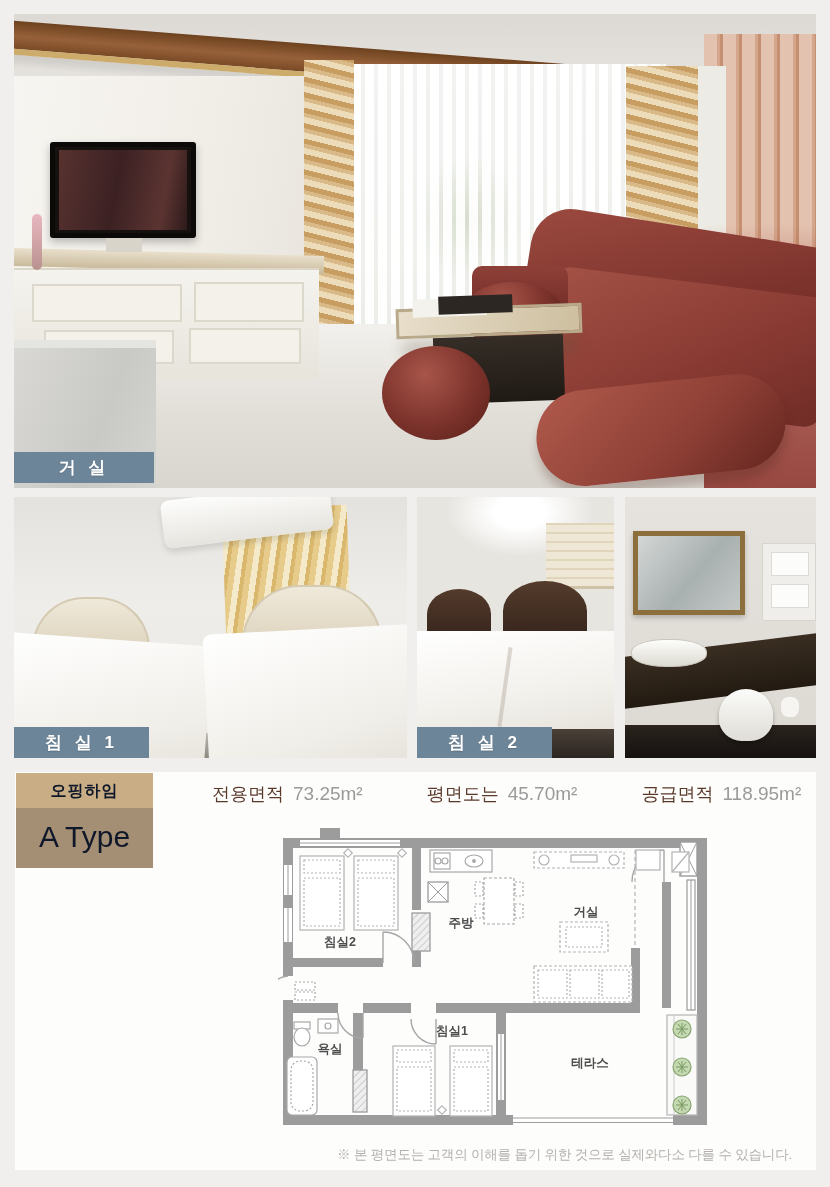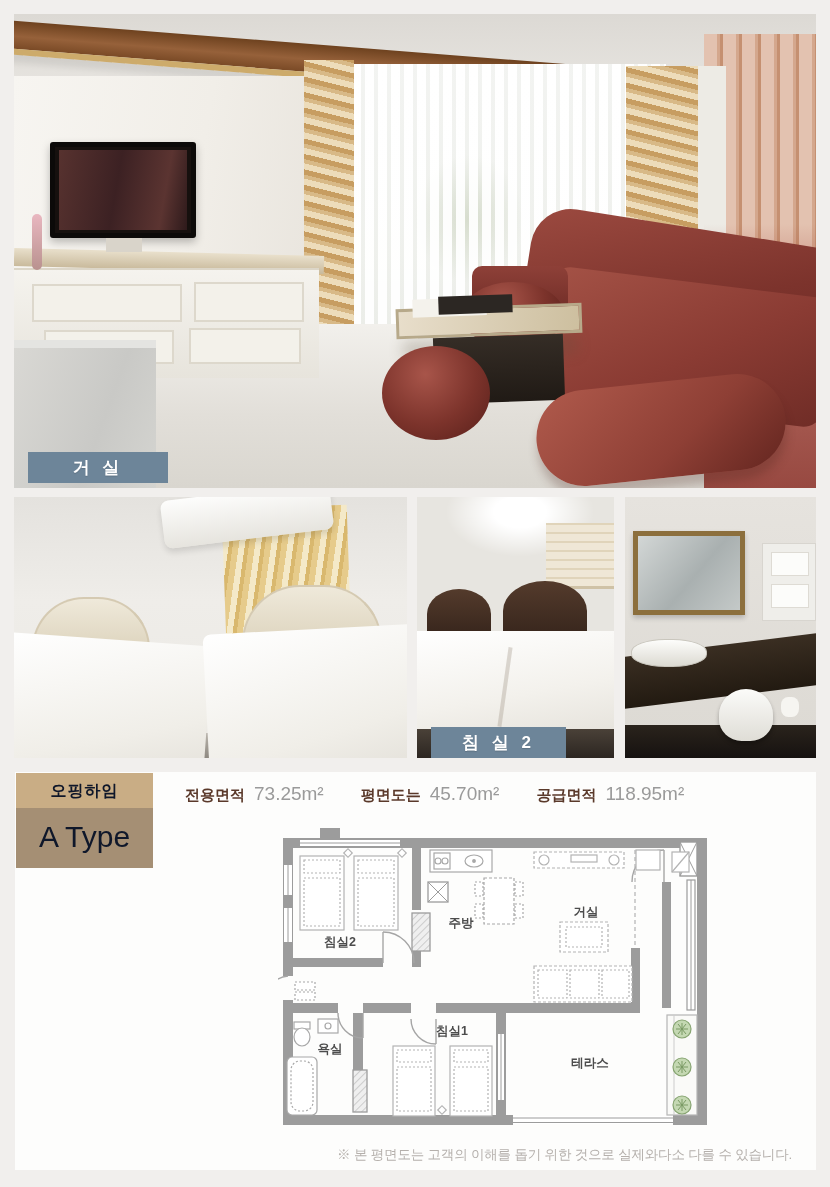--- a/index.html
+++ b/index.html
@@ -10,21 +10,21 @@
 
   
   .photo { position:absolute; overflow:hidden; background:#e8e6e2; }
   .photo-main { left:14px; top:14px; width:802px; height:474px; }
   .photo-b1   { left:14px;  top:497px; width:393px; height:261px; }
   .photo-b2   { left:417px; top:497px; width:197px; height:261px; }
   .photo-bt   { left:625px; top:497px; width:191px; height:261px; }
 
   .room-label { position:absolute; background:#6d8599; color:#fff;
     font-size:17px; letter-spacing:4px; text-align:center; height:31px; line-height:31px;
-    font-weight:bold; text-shadow:0 1px 1px rgba(0,0,0,.15); white-space:pre;margin-left:14px; }
+    font-weight:bold; text-shadow:0 1px 1px rgba(0,0,0,.15); white-space:pre; }
   .room-label.main { left:0; bottom:5px; width:140px; }
   .room-label.small { left:0; bottom:0; width:135px; }
 
   .shape { position:absolute; }
 
   
   .m-ceiling { left:0; top:0; width:802px; height:140px; background:linear-gradient(#dcd9d4, #f0eeea); }
   .m-beam-l { left:-30px; top:28px; width:600px; height:34px;
     background:linear-gradient(#6e421f,#96613a 55%,#7a4a26); transform:rotate(4.5deg);
     border-bottom:6px solid #cdab6b; box-shadow:0 8px 6px rgba(0,0,0,.08); }
@@ -134,21 +134,21 @@
   .bt-floor { left:0; top:228px; width:191px; height:33px; background:linear-gradient(#2a231c,#161210); }
   .bt-paper { left:156px; top:200px; width:18px; height:20px; border-radius:40%; background:#f6f5f1; }
 
   
   .panel { position:absolute; left:15px; top:772px; width:801px; height:398px; background:#fdfdfc; }
   .badge { position:absolute; left:1px; top:1px; width:137px; text-align:center; color:#0f172a; }
   .badge-top { height:35px; line-height:35px; background:#c9ad85; font-size:16px; font-weight:bold; letter-spacing:1px; }
   .badge-bottom { height:60px; line-height:58px; background:#a58f74; font-size:30px; }
   .area-row { position:absolute; left:170px; top:8px; height:28px; display:flex; align-items:center; gap:37px; }
   .area-item { display:flex; align-items:baseline; gap:9px; white-space:nowrap; }
-  .area-label { font-size:15px; font-weight:bold; color:#5a392a; }
+  .area-label { font-size:18px; font-weight:normal; color:#5a392a;margin-left:27px; }
   .area-value { font-size:19px; color:#9a9a9a; }
   .plan-svg { position:absolute; left:263px; top:48px; }
   .disclaimer { position:absolute; right:24px; top:374px; font-size:13.5px; color:#b5b0ac; letter-spacing:-0.2px;text-align:right; }
 
   .plan-room-label { font-size:12.5px; font-weight:bold; fill:#4c4c4c; }
 </style>
 </head>
 <body>
 
 <div class="page">
@@ -195,20 +195,21 @@
 
   <div class="photo photo-b1">
     <div class="shape b1-wall"></div>
     <div class="shape b1-curtain"></div>
     <div class="shape b1-ac"></div>
     <div class="shape b1-hb b1-hb1"></div>
     <div class="shape b1-hb b1-hb2"></div>
     <div class="shape b1-floor"></div>
     <div class="shape b1-bed b1-bed1"></div>
     <div class="shape b1-bed b1-bed2"></div>
+    <div class="room-label small">침 실 1</div>
   </div>
 
   <div class="photo photo-b2">
     <div class="shape b2-wall"></div>
     <div class="shape b2-glow"></div>
     <div class="shape b2-shade"></div>
     <div class="shape b2-hb b2-hb1"></div>
     <div class="shape b2-hb b2-hb2"></div>
     <div class="shape b2-bed"></div>
     <div class="shape b2-seam"></div>

